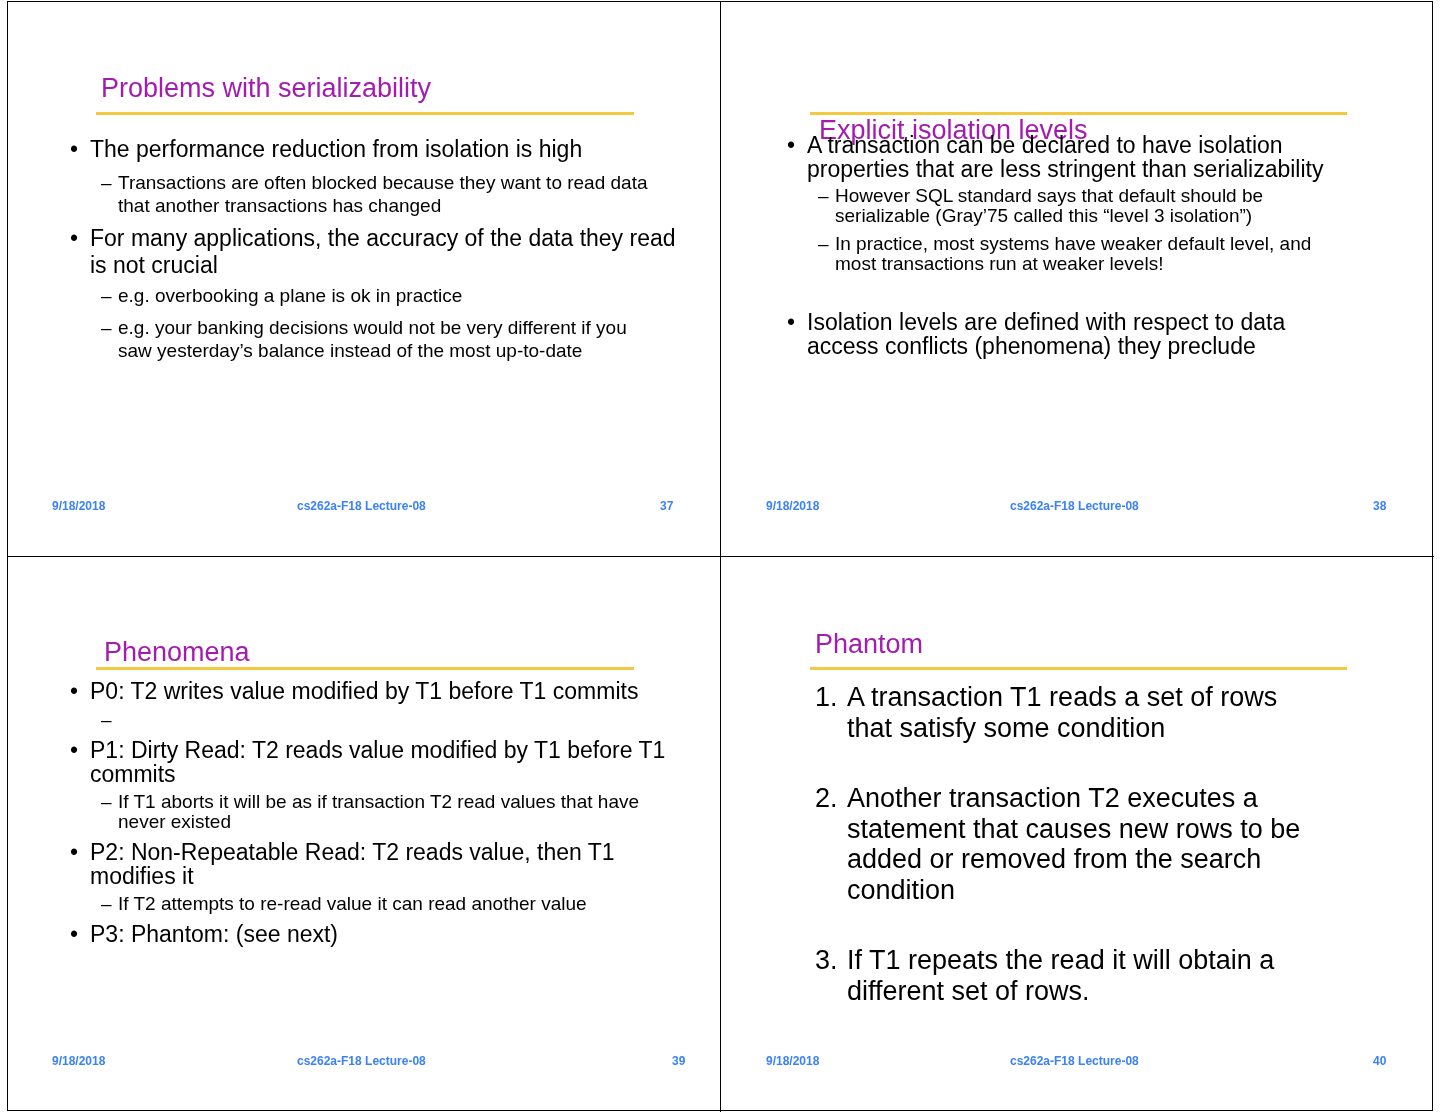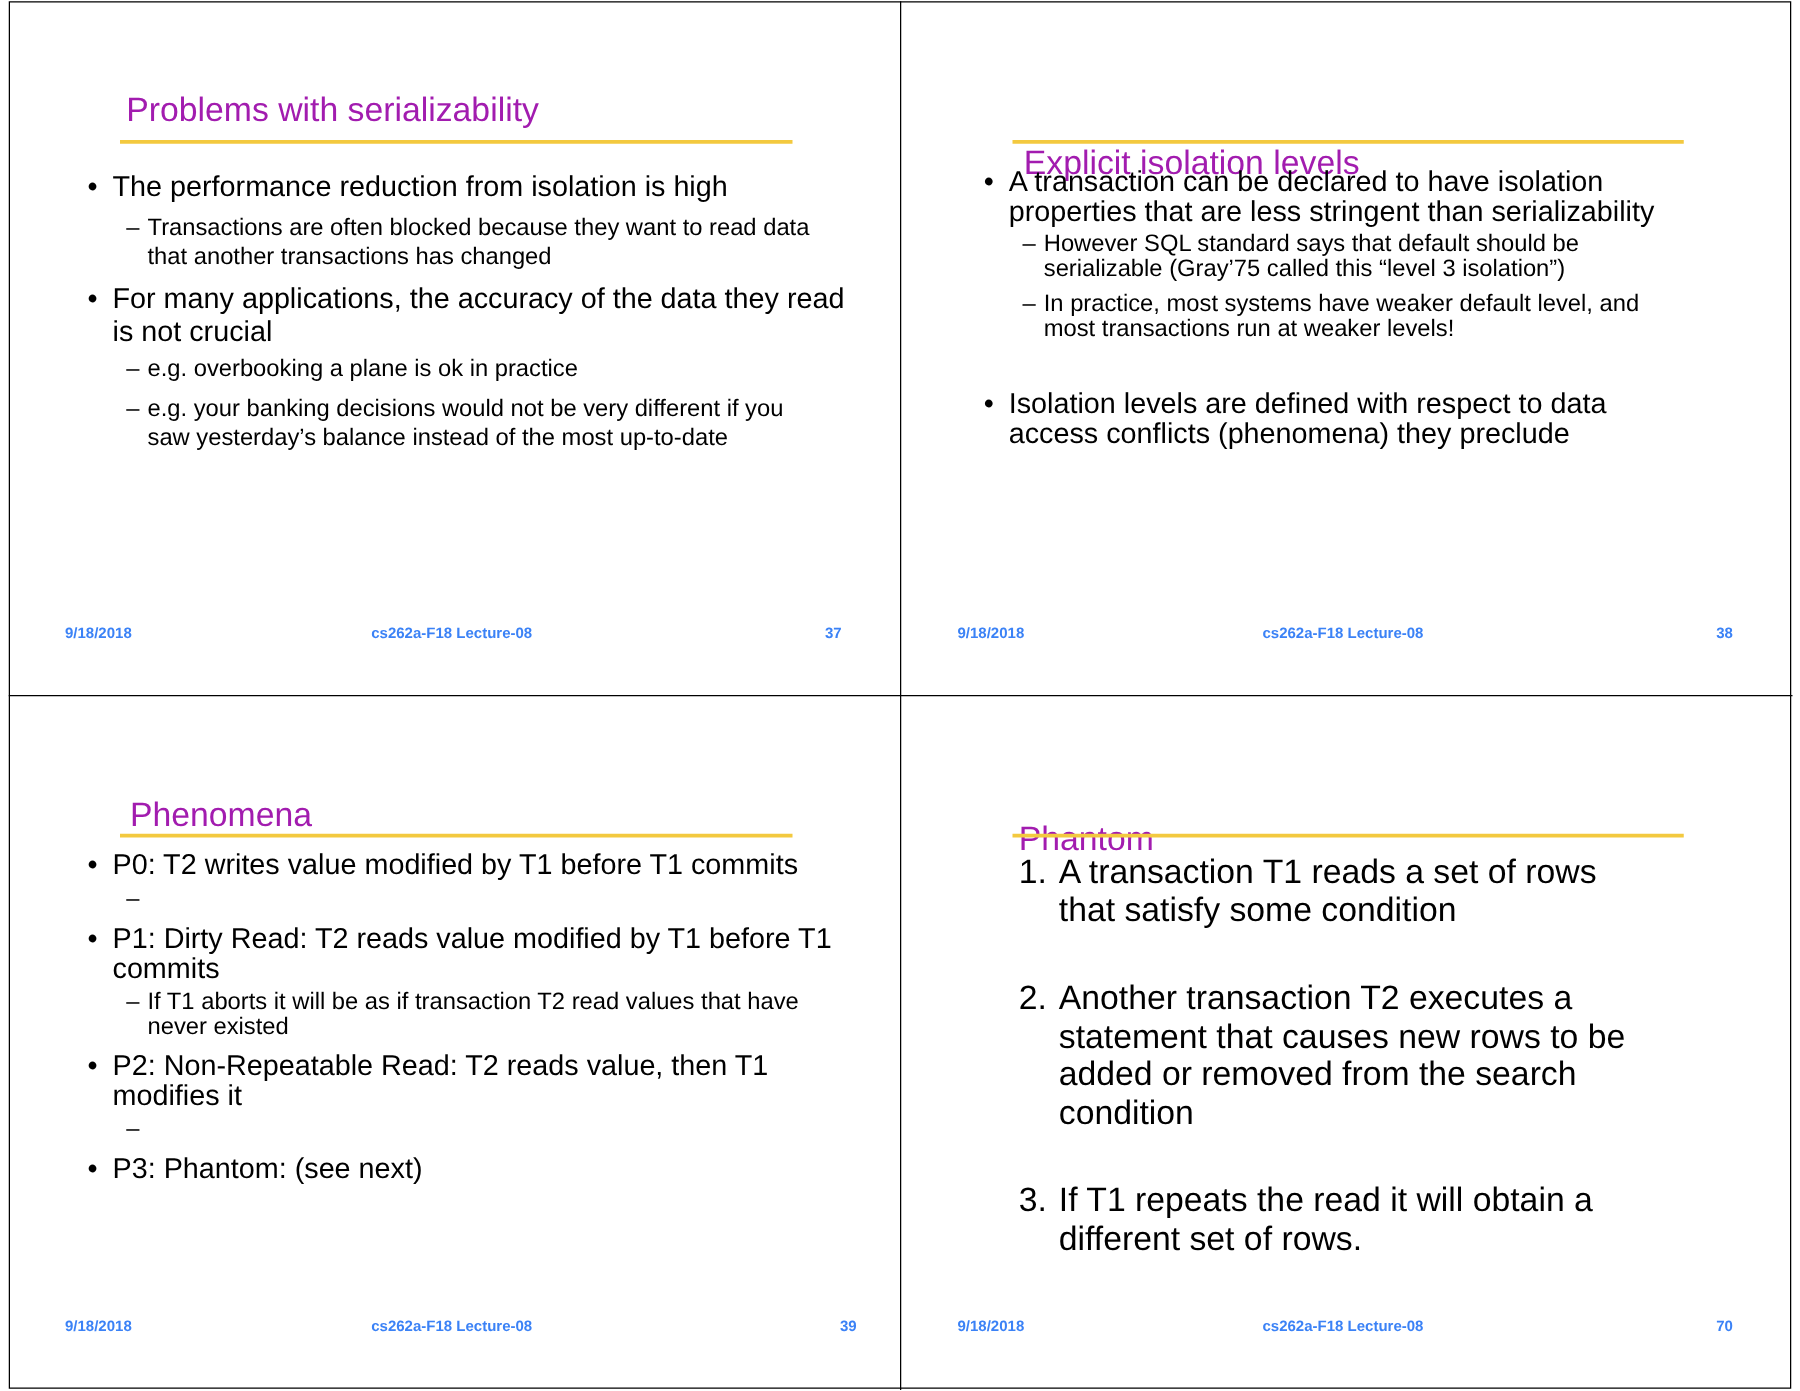--- a/index.html
+++ b/index.html
@@ -100,44 +100,45 @@
   <div class="l2" style="left:118px; top:792px; width:550px;">
     <span class="dash">–</span>
     <span>If T1 aborts it will be as if transaction T2 read values that have never existed</span>
   </div>
   <div class="l1" style="left:90px; top:840px; width:570px;">
     <span class="bullet">•</span>
     <span>P2: Non-Repeatable Read: T2 reads value, then T1 modifies it</span>
   </div>
   <div class="l2" style="left:118px; top:894px; width:570px;">
     <span class="dash">–</span>
+    <span>If T2 attempts to re-read value it can read another value</span>
   </div>
   <div class="l1" style="left:90px; top:922px; width:570px;">
     <span class="bullet">•</span>
     <span>P3: Phantom: (see next)</span>
   </div>
 
   <div class="foot" style="left:52px; top:1054px;">9/18/2018</div>
   <div class="foot" style="left:297px; top:1054px;">cs262a-F18 Lecture-08</div>
   <div class="foot" style="left:672px; top:1054px;">39</div>
 </div>
 
 <div>
-  <div class="title" style="left:815px; top:629px;margin-top:27px;">Phantom</div>
+  <div class="title" style="left:815px; top:629px;">Phantom</div>
   <div class="rule" style="left:810px; top:667px; width:537px;"></div>
 
   <div class="num" style="left:847px; top:682px; width:470px;">
     <span class="n">1.</span>
     <span>A transaction T1 reads a set of rows that satisfy some condition</span>
   </div>
   <div class="num" style="left:847px; top:783px; width:480px;">
     <span class="n">2.</span>
     <span>Another transaction T2 executes a statement that causes new rows to be added or removed from the search condition</span>
   </div>
   <div class="num" style="left:847px; top:945px; width:470px;">
     <span class="n">3.</span>
     <span>If T1 repeats the read it will obtain a different set of rows.</span>
   </div>
 
   <div class="foot" style="left:766px; top:1054px;">9/18/2018</div>
   <div class="foot" style="left:1010px; top:1054px;">cs262a-F18 Lecture-08</div>
-  <div class="foot" style="left:1373px; top:1054px;">70</div>
+  <div class="foot" style="left:1373px; top:1054px;">40</div>
 </div>
 
 </body></html>

